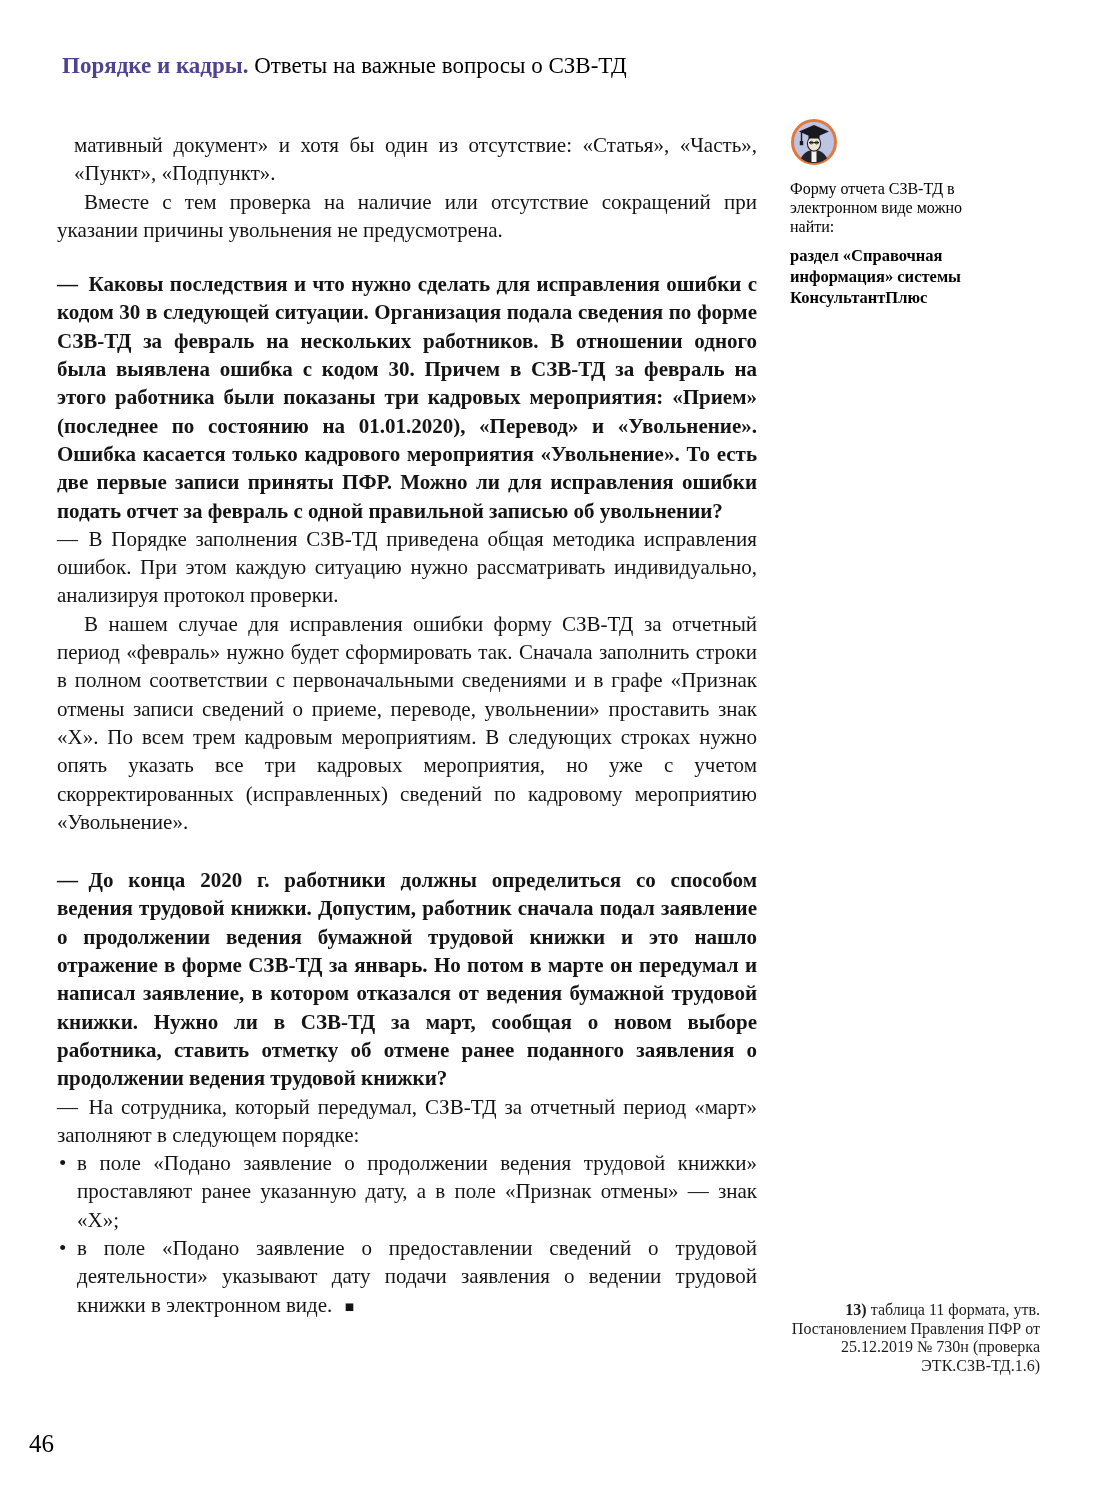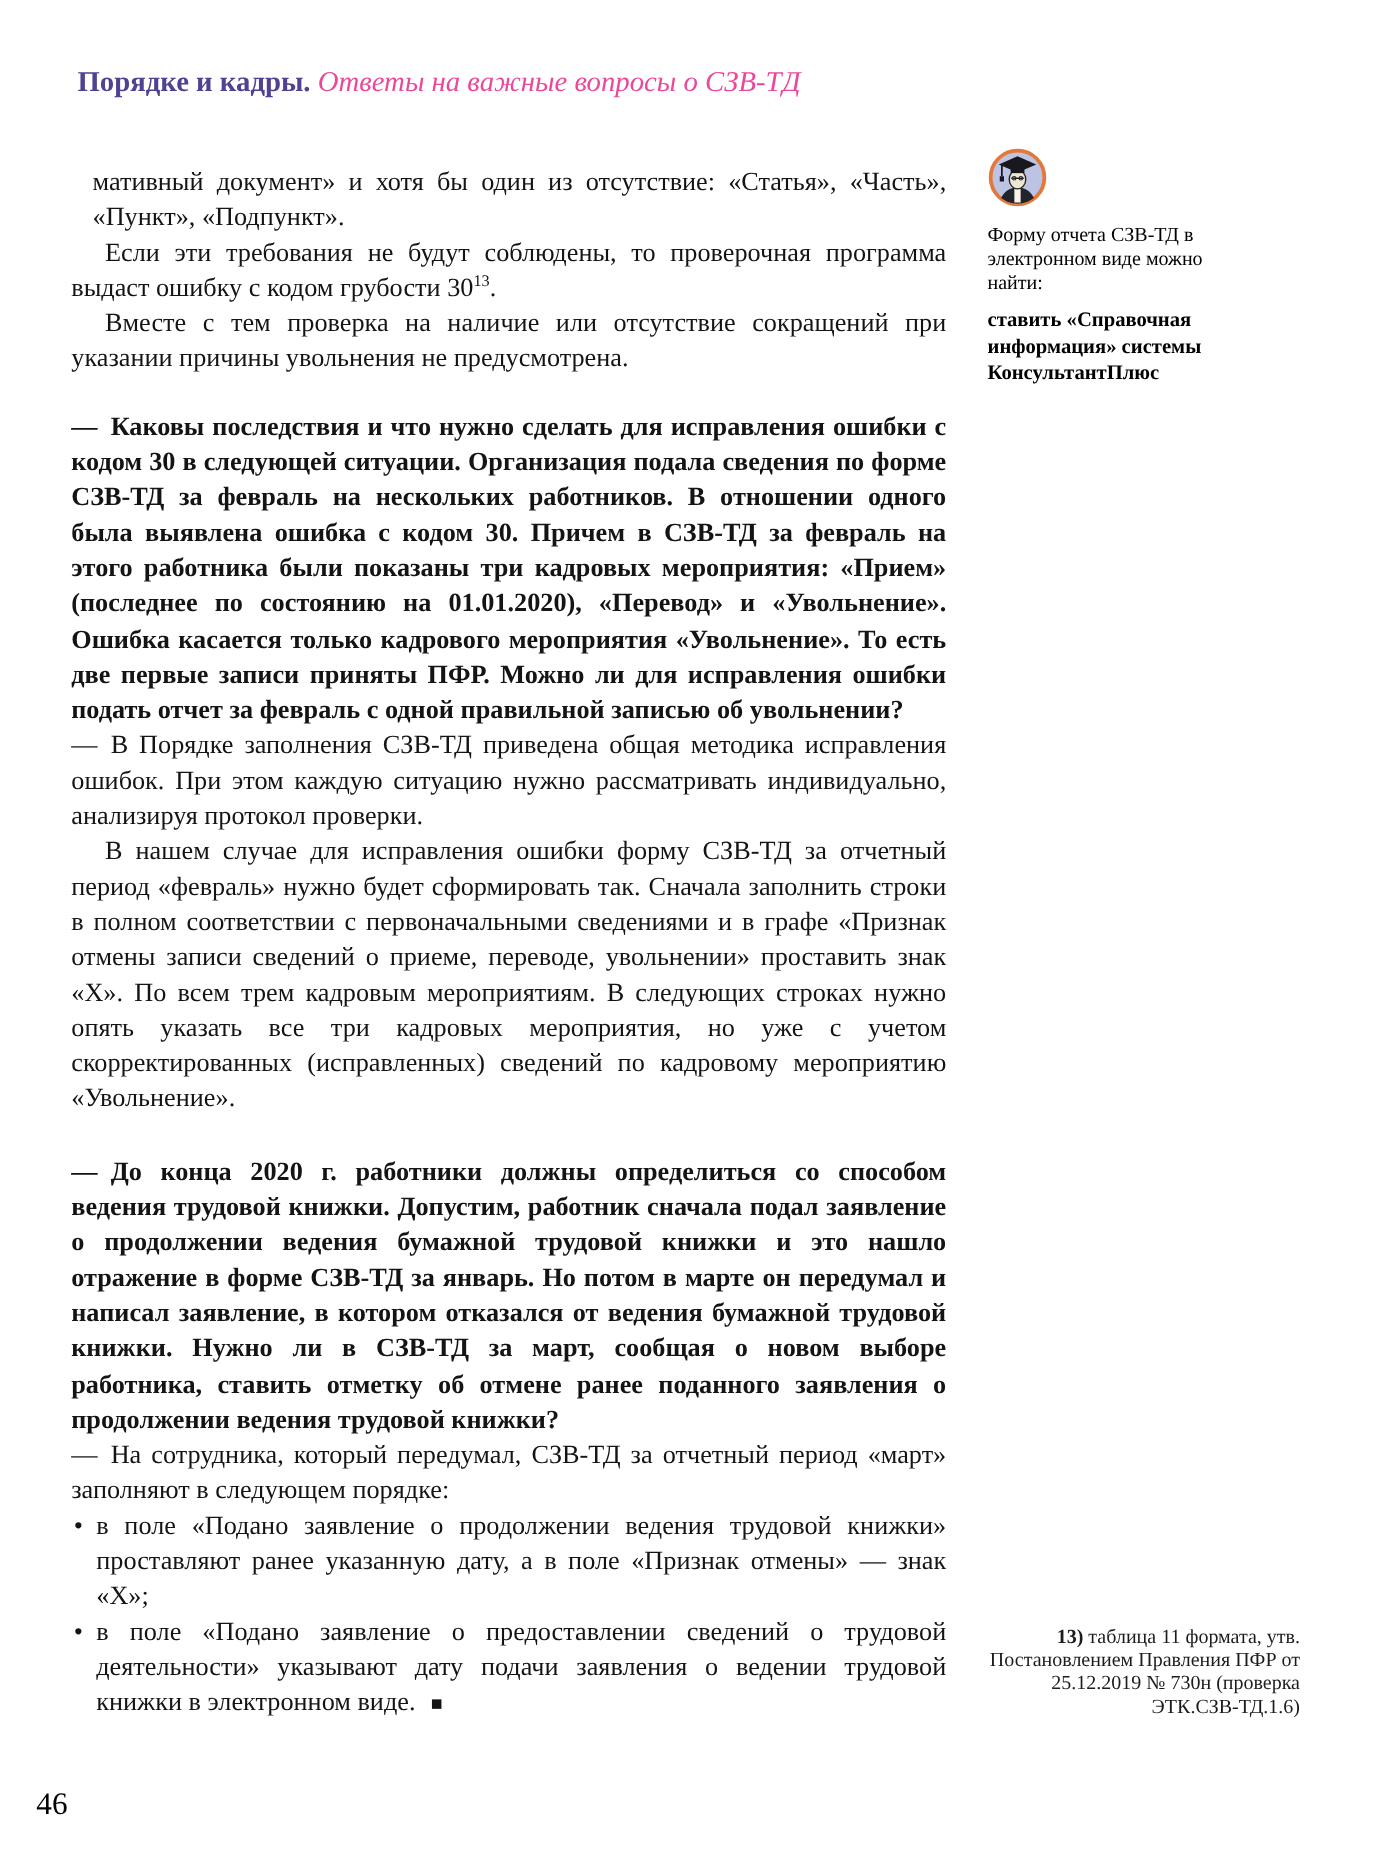--- a/index.html
+++ b/index.html
@@ -16,21 +16,21 @@
   
   .header {
     position: absolute;
     left: 62px;
     top: 52px;
     font-size: 23px;
     line-height: 28px;
     white-space: nowrap;
   }
   .header .brand { font-weight: 700; color: #4f4391; }
-  .header .section { font-weight: 400; color: #ec4899; font-style: italic; }
+  .header .section { font-weight: 400; color: #000000; }
 
   
   .column {
     position: absolute;
     left: 57px;
     top: 131px;
     width: 700px;
     font-size: 21px;
     line-height: 28.3px;
     text-align: justify;
@@ -103,21 +103,20 @@
 <div class="page">
 
   <div class="header">
     <span class="brand">Порядке и кадры.</span>
     <span> </span>
     <span class="section">Ответы на важные вопросы о СЗВ-ТД</span>
   </div>
 
   <div class="column">
     <p class="p-cont">мативный документ» и хотя бы один из отсутствие: «Статья», «Часть», «Пункт», «Подпункт».</p>
-    <p class="p-indent"><span>Если эти требования не будут соблюдены, то проверочная программа выдаст ошибку с кодом грубости 30</span><sup class="fn-ref">13</sup><span>.</span></p>
     <p class="p-indent">Вместе с тем проверка на наличие или отсутствие сокращений при указании причины увольнения не предусмотрена.</p>
 
     <p class="q q-first">— Каковы последствия и что нужно сделать для исправления ошибки с кодом 30 в следующей ситуации. Организация подала сведения по форме СЗВ-ТД за февраль на нескольких работников. В отношении одного была выявлена ошибка с кодом 30. Причем в СЗВ-ТД за февраль на этого работника были показаны три кадровых мероприятия: «Прием» (последнее по состоянию на 01.01.2020), «Перевод» и «Увольнение». Ошибка касается только кадрового мероприятия «Увольнение». То есть две первые записи приняты ПФР. Можно ли для исправления ошибки подать отчет за февраль с одной правильной записью об увольнении?</p>
     <p>— В Порядке заполнения СЗВ-ТД приведена общая методика исправления ошибок. При этом каждую ситуацию нужно рассматривать индивидуально, анализируя протокол проверки.</p>
     <p class="p-indent">В нашем случае для исправления ошибки форму СЗВ-ТД за отчетный период «февраль» нужно будет сформировать так. Сначала заполнить строки в полном соответствии с первоначальными сведениями и в графе «Признак отмены записи сведений о приеме, переводе, увольнении» проставить знак «Х». По всем трем кадровым мероприятиям. В следующих строках нужно опять указать все три кадровых мероприятия, но уже с учетом скорректированных (исправленных) сведений по кадровому мероприятию «Увольнение».</p>
 
     <p class="q q-second">— До конца 2020 г. работники должны определиться со способом ведения трудовой книжки. Допустим, работник сначала подал заявление о продолжении ведения бумажной трудовой книжки и это нашло отражение в форме СЗВ-ТД за январь. Но потом в марте он передумал и написал заявление, в котором отказался от ведения бумажной трудовой книжки. Нужно ли в СЗВ-ТД за март, сообщая о новом выборе работника, ставить отметку об отмене ранее поданного заявления о продолжении ведения трудовой книжки?</p>
     <p>— На сотрудника, который передумал, СЗВ-ТД за отчетный период «март» заполняют в следующем порядке:</p>
     <ul class="ans-list">
       <li>
@@ -149,21 +148,21 @@
           <circle cx="21.3" cy="24.6" r="1.4" fill="none" stroke="#23232b" stroke-width="0.9"></circle>
           <circle cx="26.7" cy="24.6" r="1.4" fill="none" stroke="#23232b" stroke-width="0.9"></circle>
           <polygon points="9,13.5 24,7 39,13.5 24,20" fill="#18181d"></polygon>
           <rect x="18.5" y="15" width="11" height="5.5" fill="#18181d"></rect>
           <line x1="11.5" y1="14" x2="11.5" y2="23" stroke="#18181d" stroke-width="1.4"></line>
           <rect x="9.8" y="23" width="3.4" height="4.2" fill="#18181d"></rect>
         </g>
       </svg>
     </div>
     <p class="note-text">Форму отчета СЗВ-ТД в электронном виде можно найти:</p>
-    <p class="note-bold">ставить «Справочная информация» системы КонсультантПлюс</p>
+    <p class="note-bold">раздел «Справочная информация» системы КонсультантПлюс</p>
   </div>
 
   <div class="footnote">
     <span class="fn-marker">13)</span>
     <span> </span>
     <span>таблица 11 формата, утв. Постановлением Правления ПФР от 25.12.2019 № 730н (проверка ЭТК.СЗВ-ТД.1.6)</span>
   </div>
 
   <div class="page-number">46</div>
 

